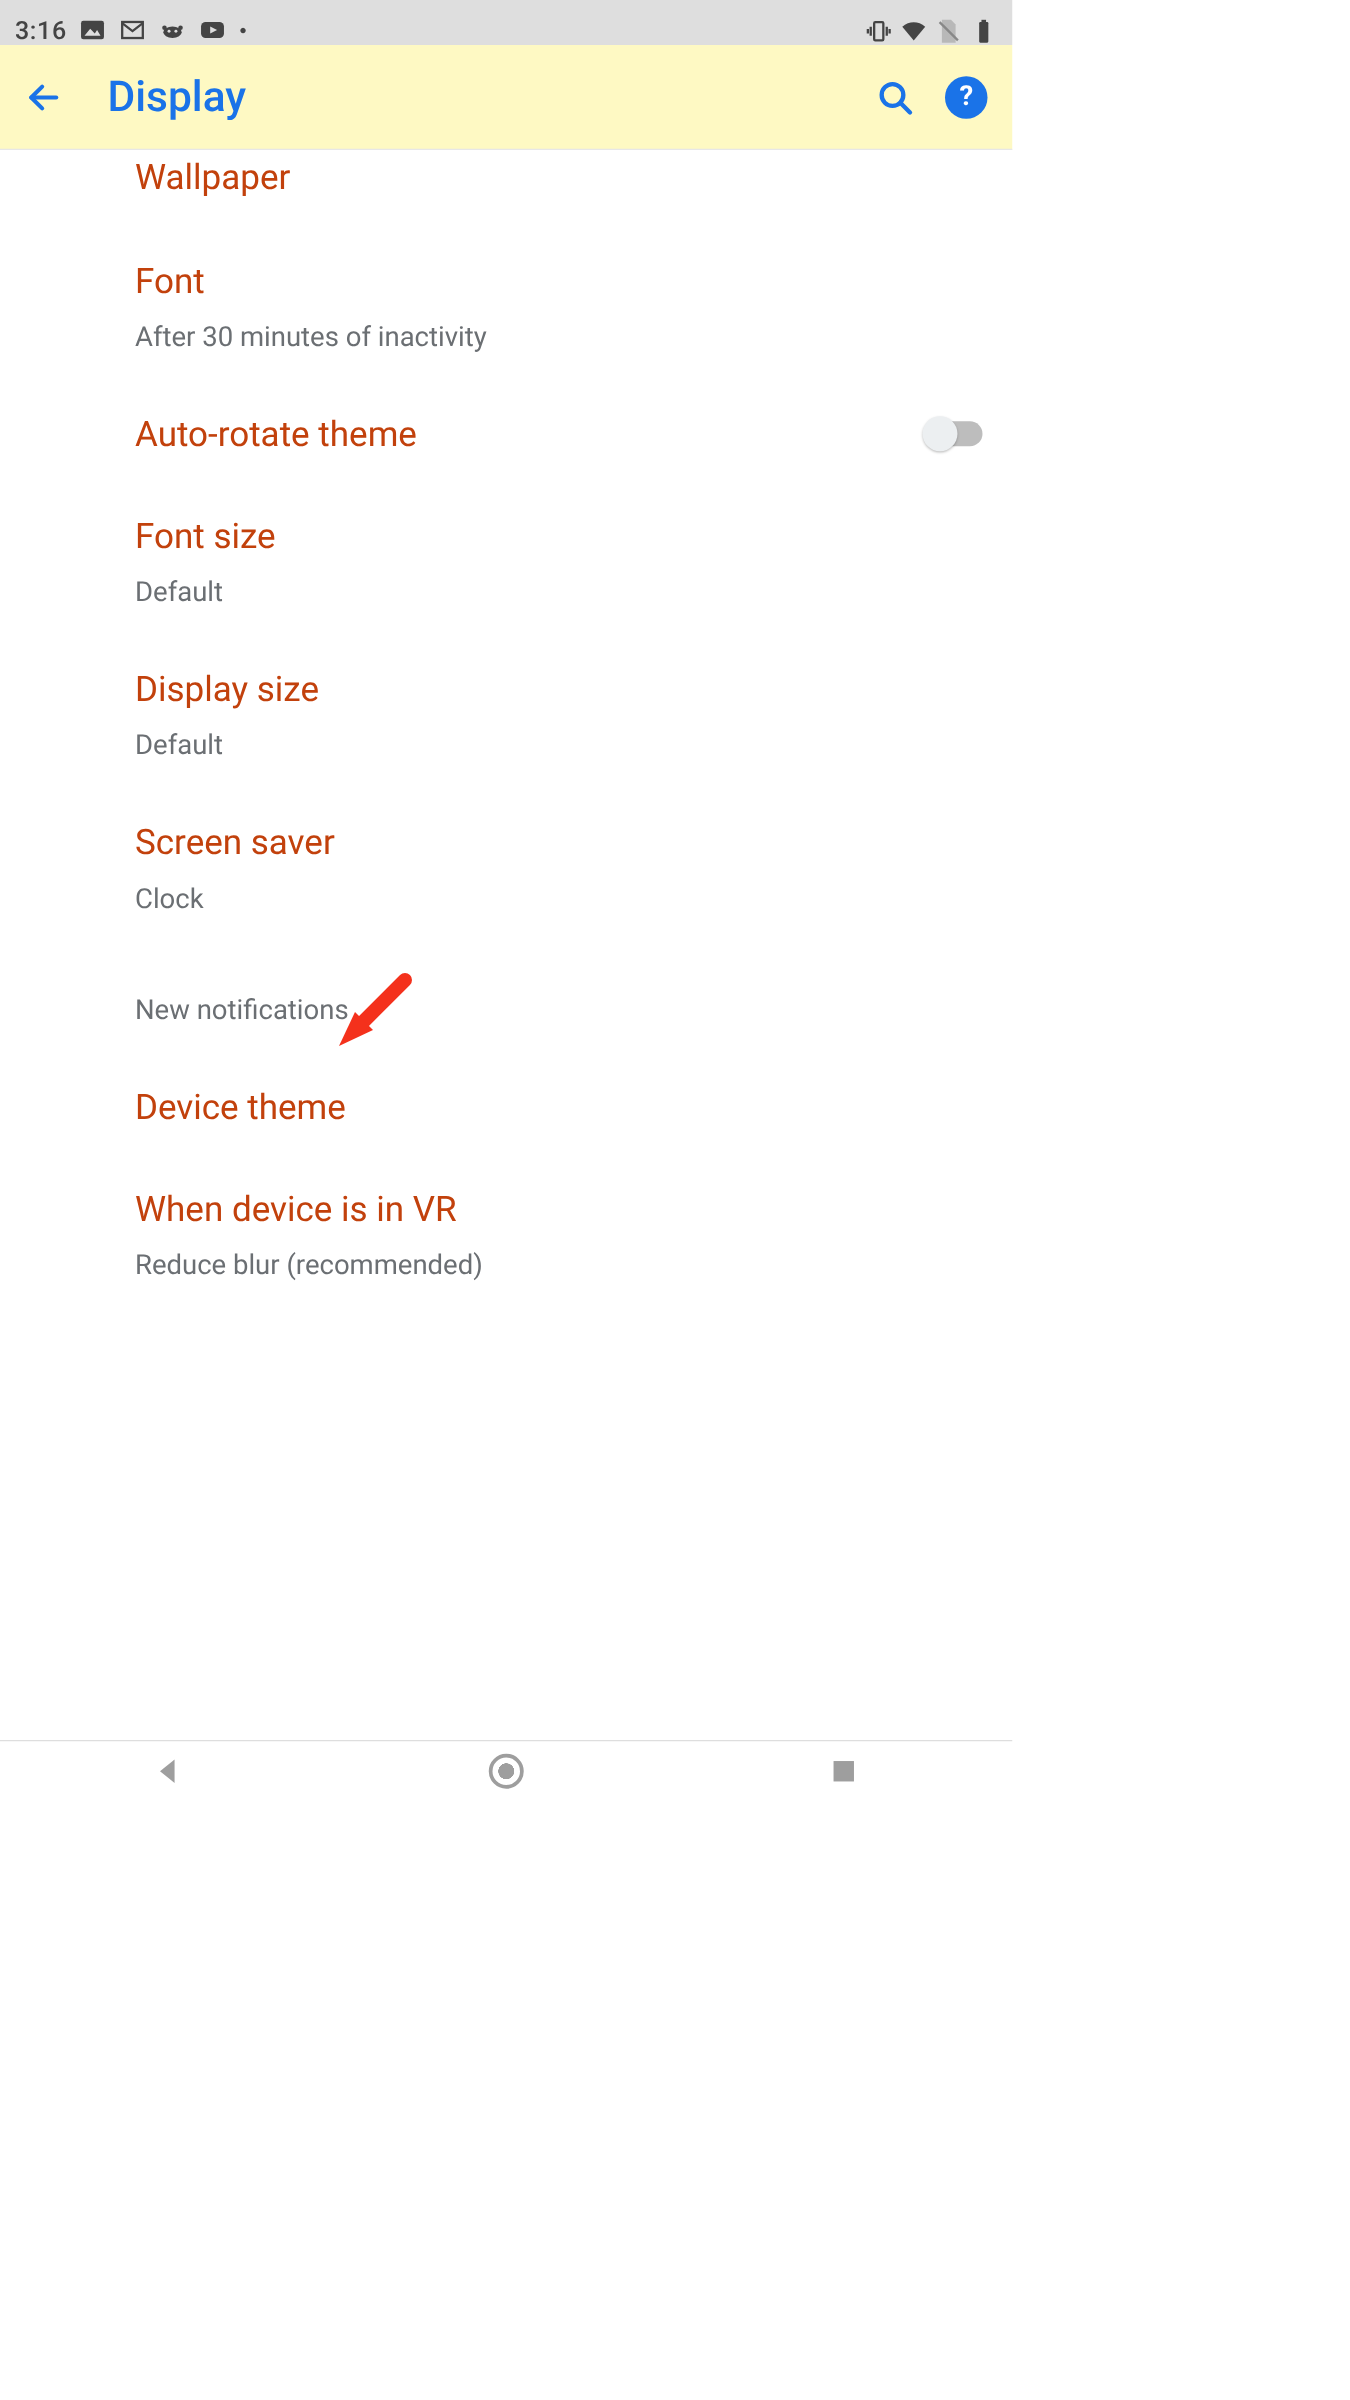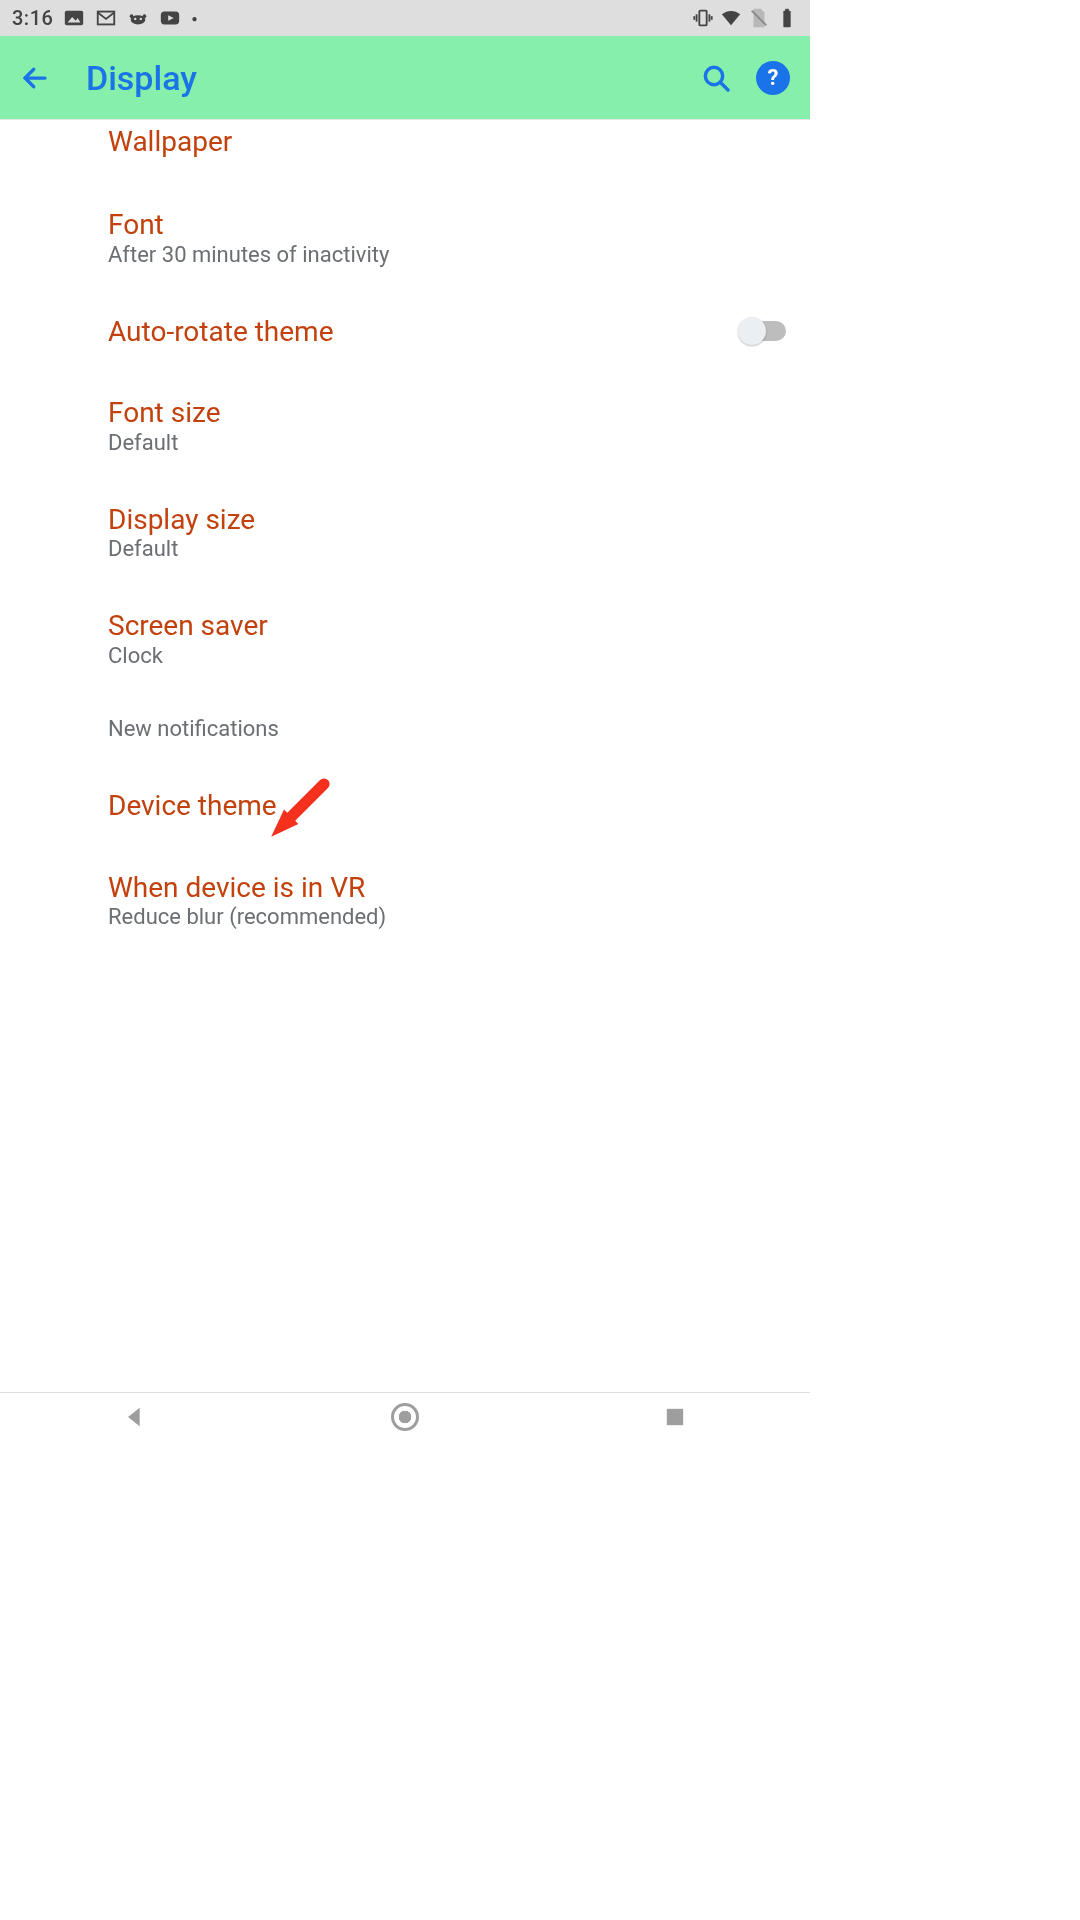--- a/index.html
+++ b/index.html
@@ -9,35 +9,35 @@
     font-family: Roboto, "Helvetica Neue", Arial, sans-serif;
     background: #ffffff;
     position: relative;
     overflow: hidden;
   }
   
   .status-bar {
     height: 36px;
     background: #dedede;
     display: flex;
-    align-items: center;
+    align-items: flex-end;
     padding: 0 12px;
     font-size: 20px;
     color: #444;
     justify-content: space-between;
   }
   .status-left { display: flex; align-items: center; gap: 10px; }
   .status-right { display: flex; align-items: center; gap: 6px; }
   .status-time { font-weight: 500; letter-spacing: 0.5px; }
   .ic { width: 22px; height: 22px; display: inline-flex; align-items: center; justify-content: center; }
   .ic svg { width: 100%; height: 100%; display:block; }
 
   .app-bar {
     height: 84px;
-    background: #86efac;
+    background: #fef9c3;
     display: flex;
     align-items: center;
     padding: 0 20px;
     border-bottom: 1px solid #e7e7e7;
   }
   .app-bar .back { margin-right: 36px; }
   .app-title {
     font-size: 34px;
     font-weight: 500;
     color: #1a73e8;
@@ -64,21 +64,21 @@
   }
   .item-text { flex: 1; }
   .item-title {
     font-size: 28px;
     color: #c2410c;
     line-height: 1.2;
   }
   .item-sub {
     font-size: 22px;
     color: #6b6f73;
-    margin-top: 0;
+    margin-top: 16px;
   }
 
   
   .first-partial { padding-top: 4px; padding-bottom: 24px;}
 
   
   .switch {
     width: 46px; height: 20px;
     background: #bdbdbd;
     border-radius: 10px;

